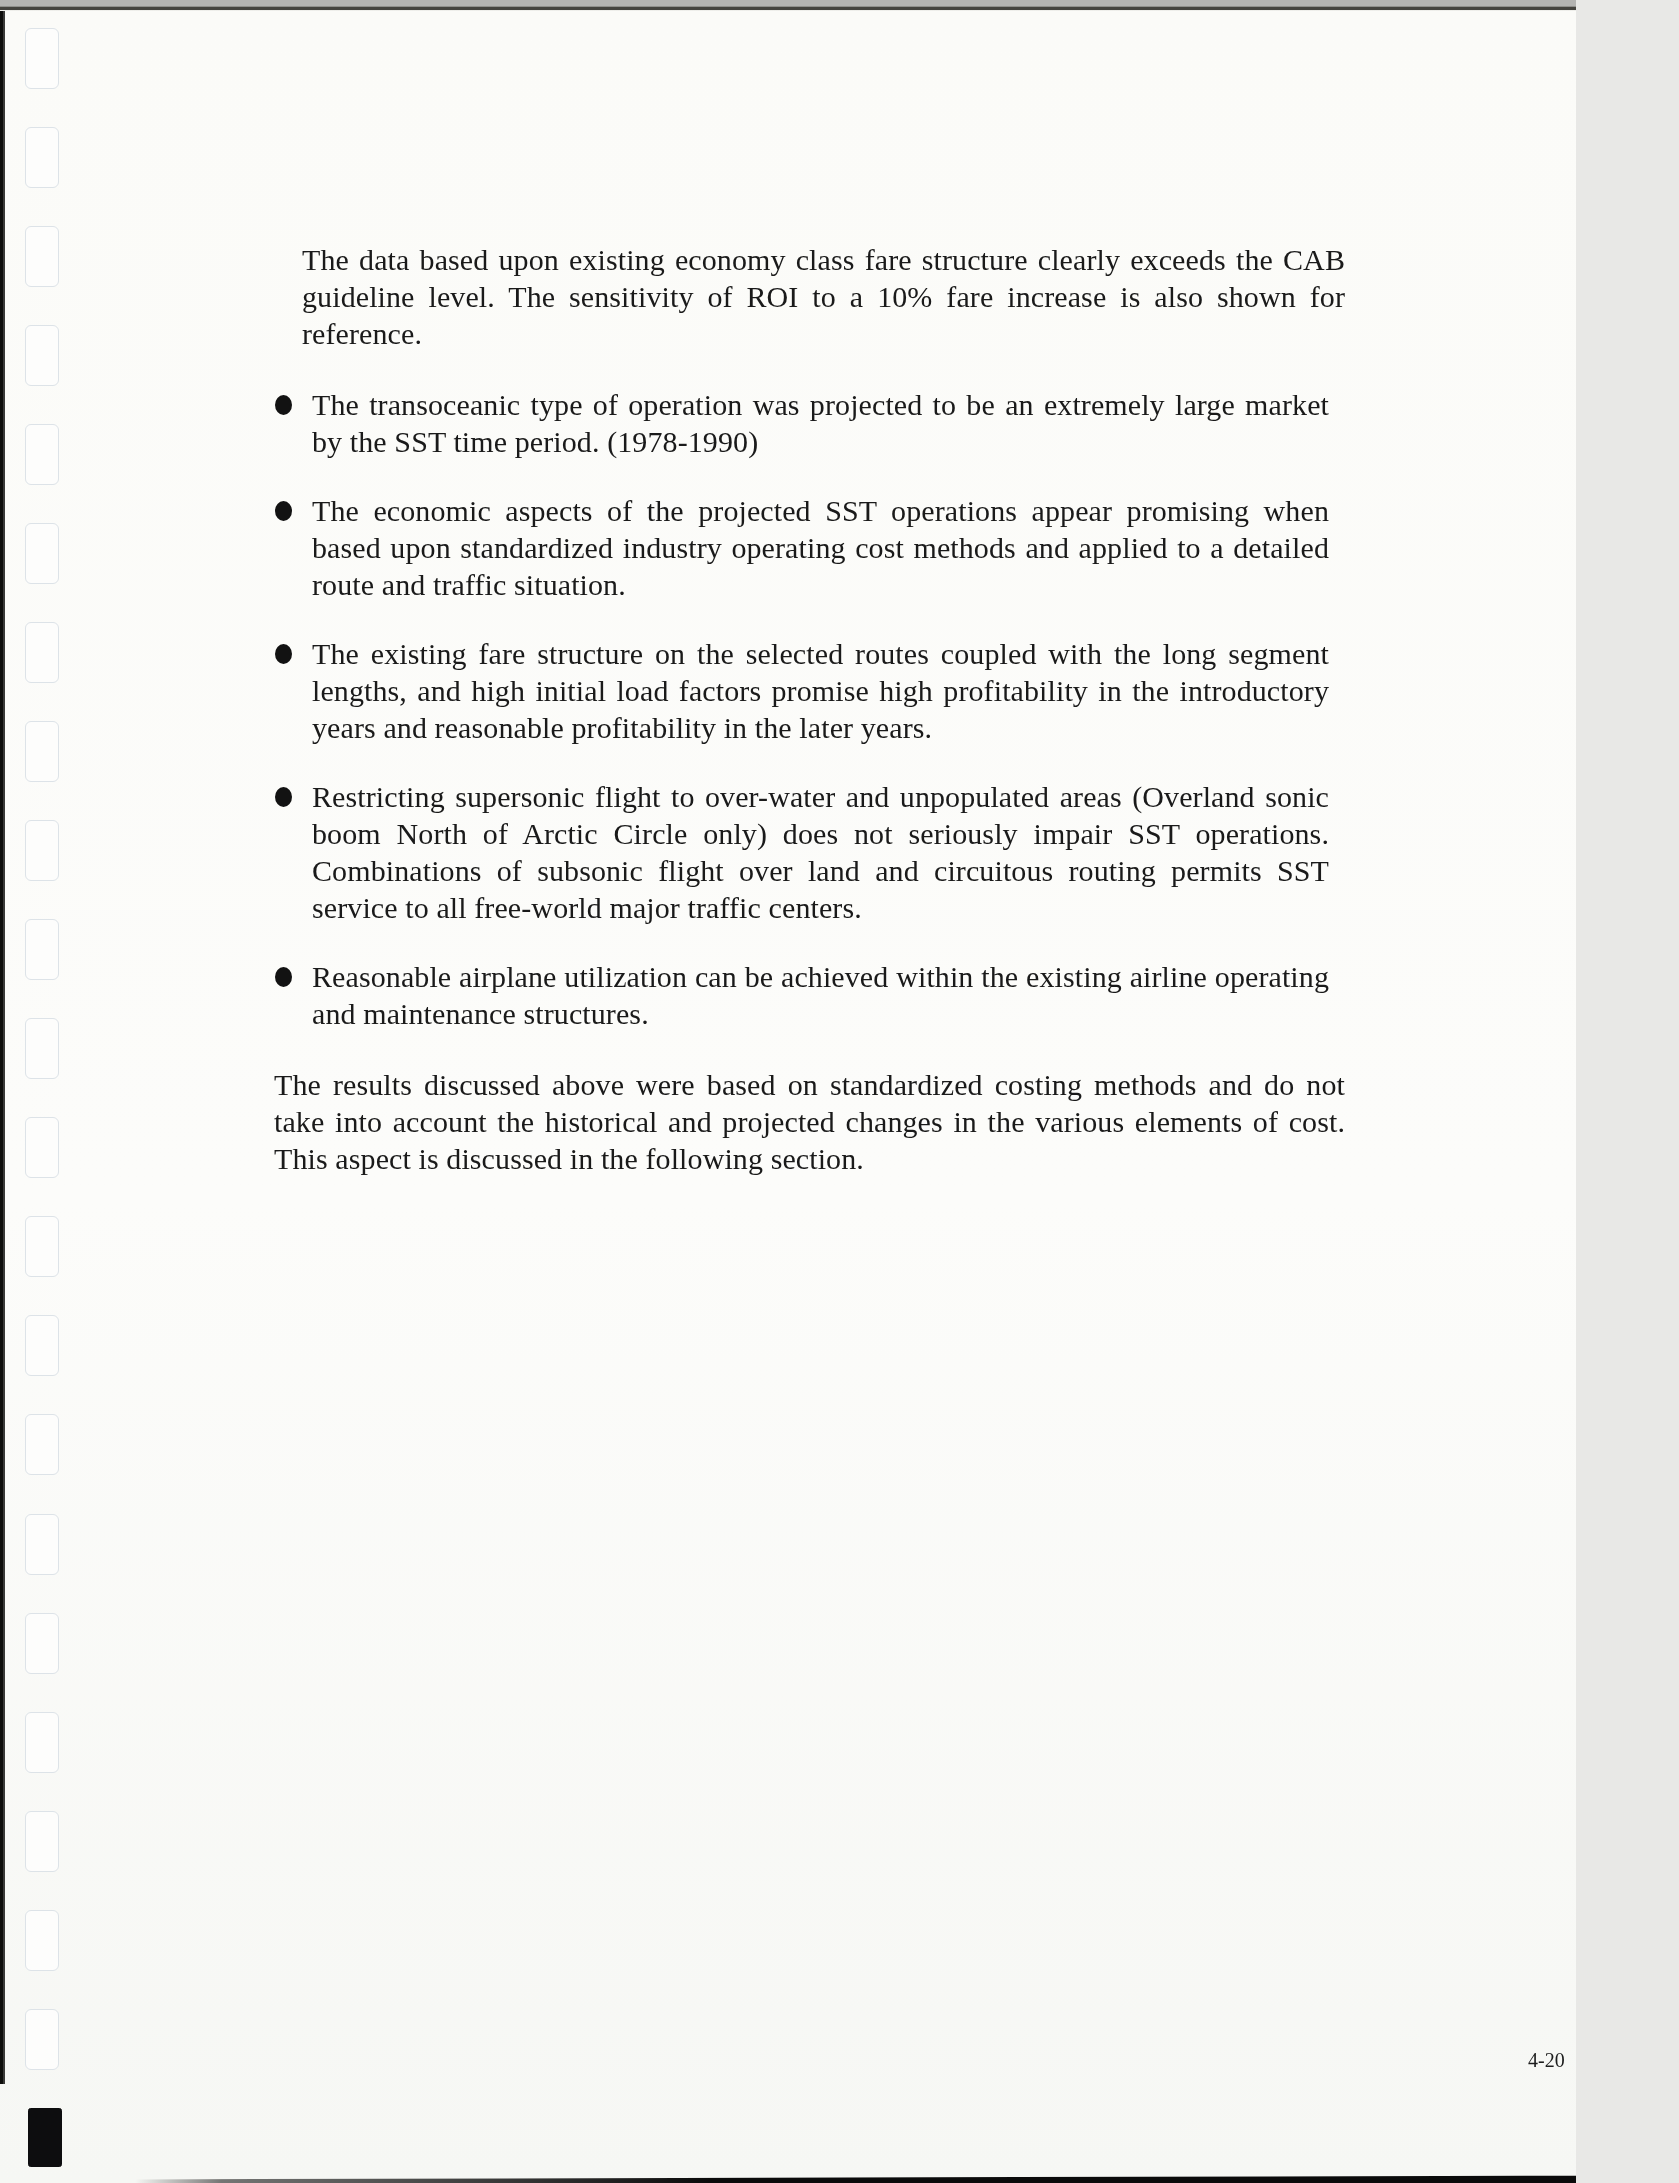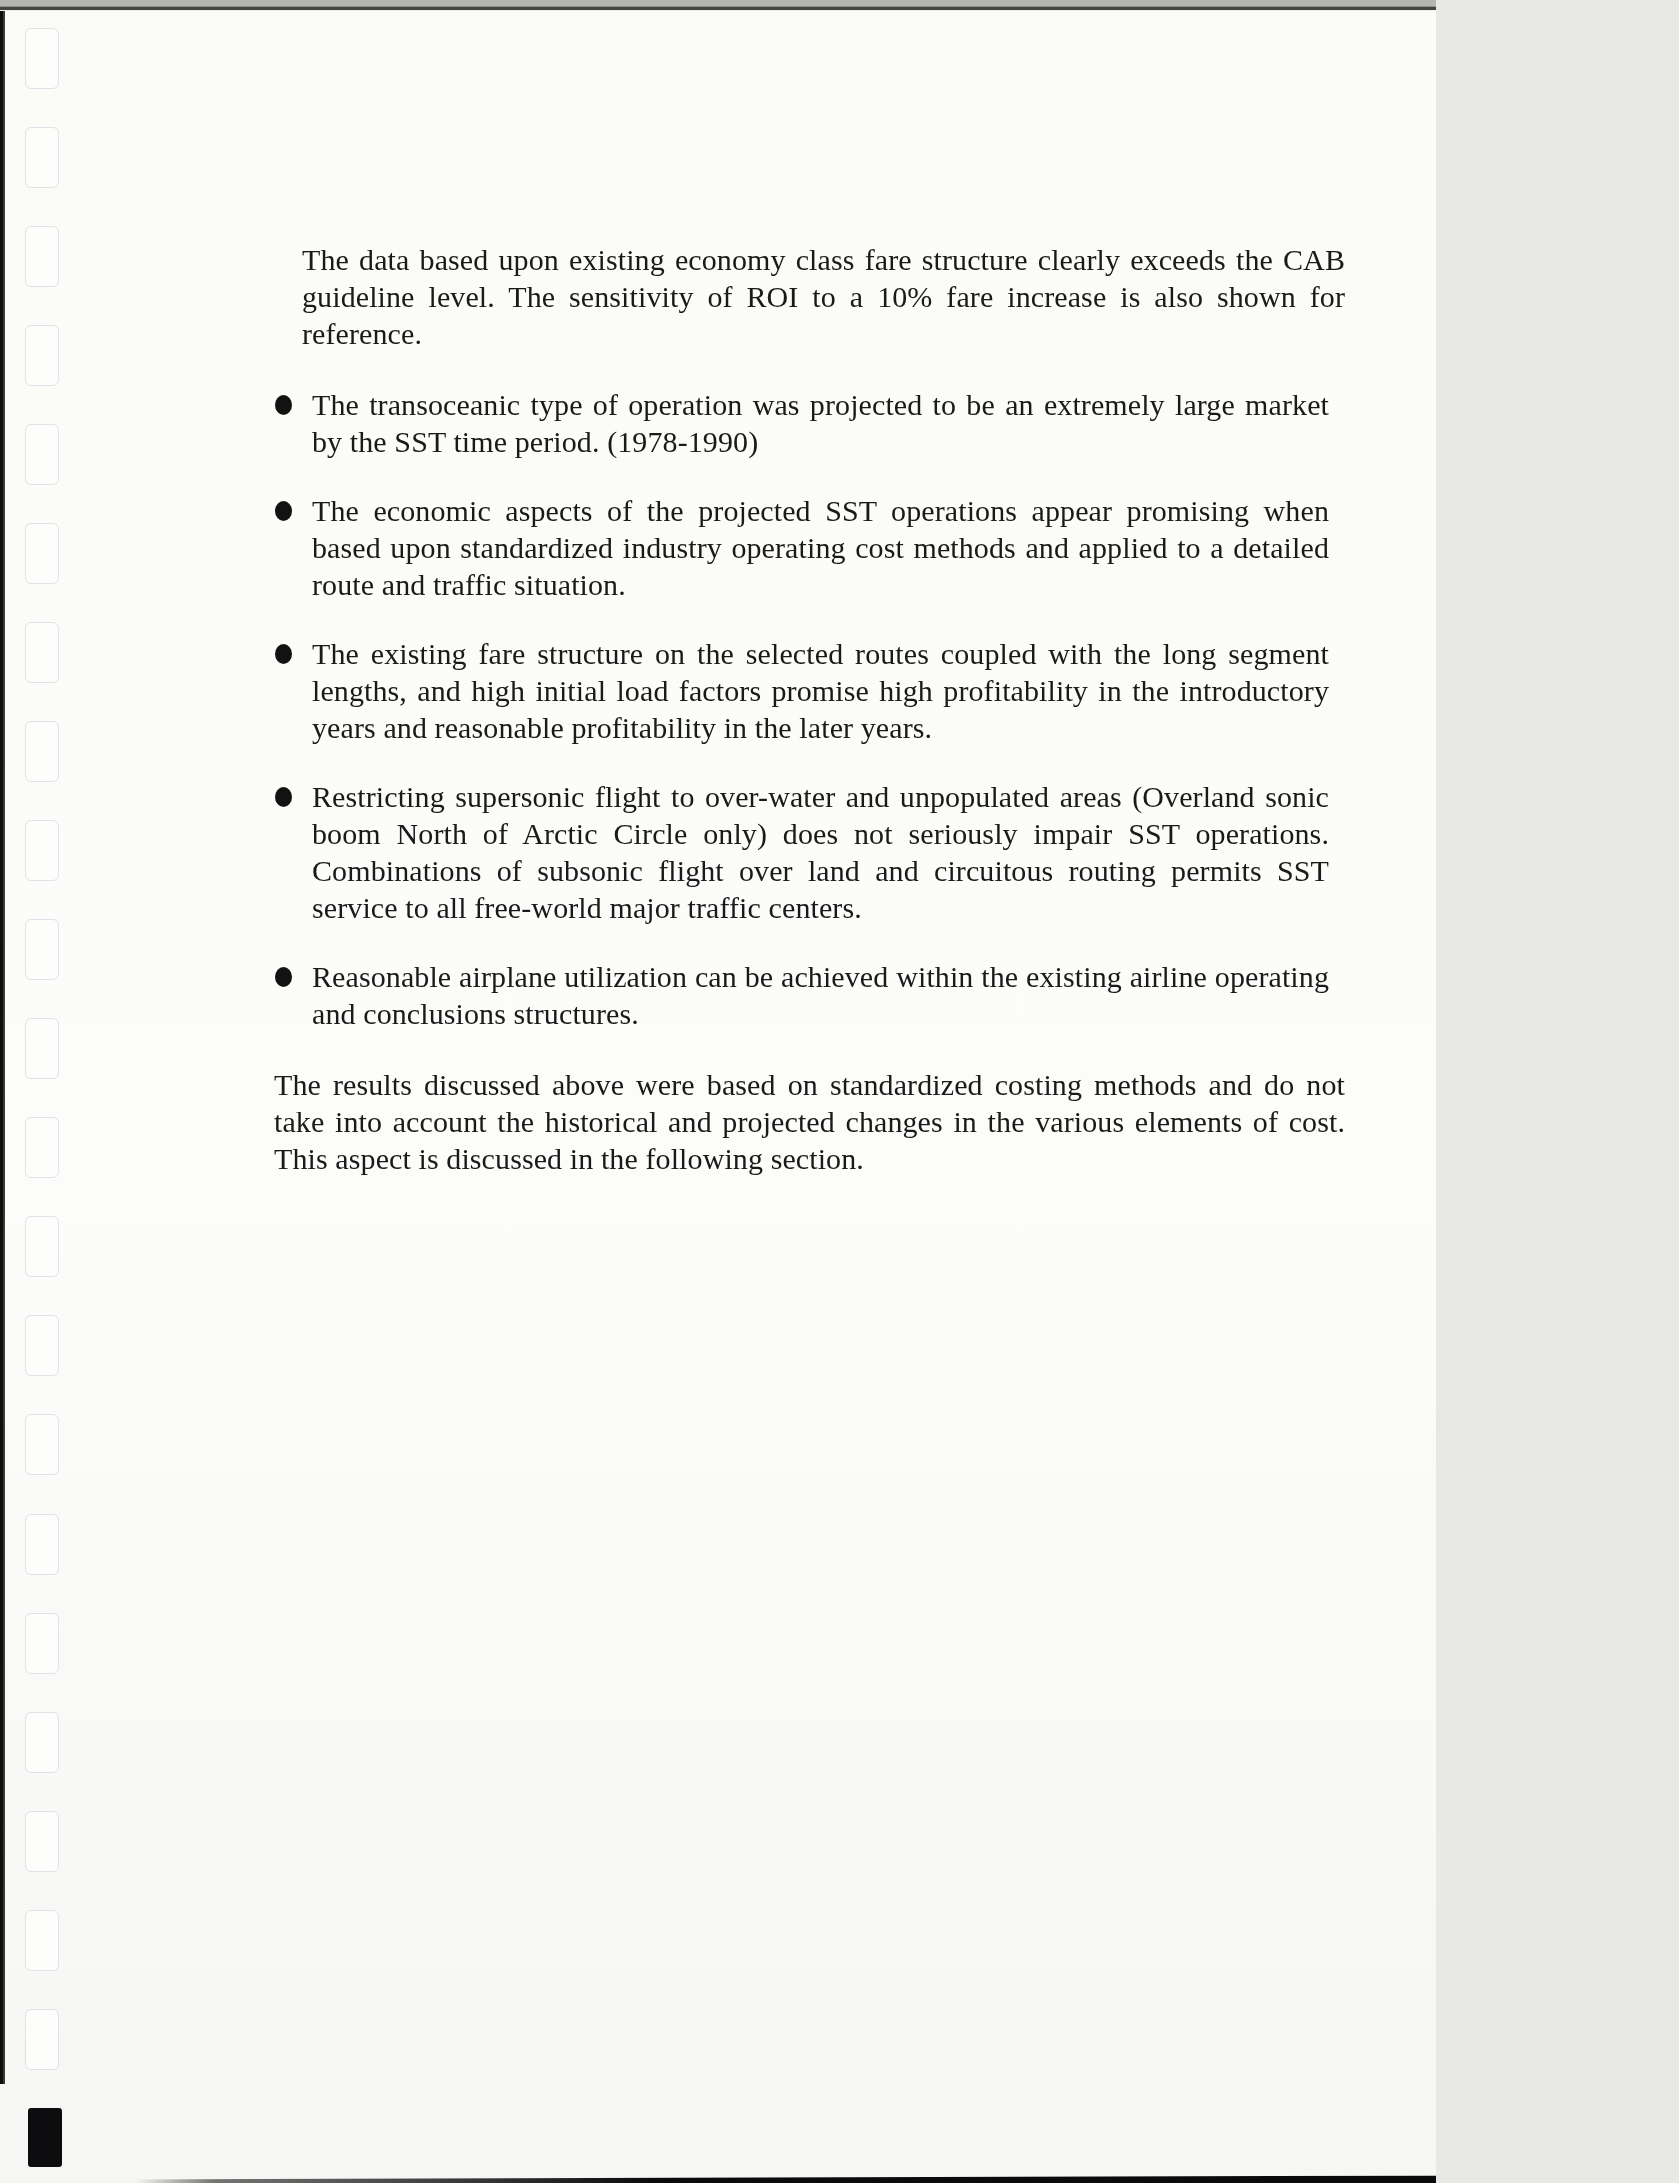--- a/index.html
+++ b/index.html
@@ -7,21 +7,21 @@
     --ink:#1a1a1a;
     --scan-edge:#0e0e0c;
     --top-strip:#b4b4b2;
     --top-line:#45443f;
     --hole-outline:#dde3e8;
     --hole-fill:#fdfdfc;
   }
   html,body{margin:0;padding:0;background:#e8e8e6;}
   .page{
     position:relative;
-    width:1436px;height:2183px;
+    width:1576px;height:2183px;
     background:linear-gradient(180deg,var(--paper) 0%,#fcfcfa 55%,#f6f7f4 100%);
     overflow:hidden;
     font-family:"Liberation Serif","DejaVu Serif",serif;
     color:var(--ink);
   }
   
   .top-edge{
     position:absolute;top:0;left:0;right:0;height:11.2px;
     background:linear-gradient(180deg,
       var(--top-strip) 0px,var(--top-strip) 6px,
@@ -107,21 +107,21 @@
 
   <div class="content">
     <p class="indent">The data based upon existing economy class fare structure clearly exceeds the CAB guideline level. The sensitivity of ROI to a 10% fare increase is also shown for reference.</p>
 
 
     <ul class="bullets" id="bullet-list">
         <li><span class="dot"></span><span>The transoceanic type of operation was projected to be an extremely large market by the SST time period. (1978-1990)</span></li>
         <li><span class="dot"></span><span>The economic aspects of the projected SST operations appear promising when based upon standardized industry operating cost methods and applied to a detailed route and traffic situation.</span></li>
         <li><span class="dot"></span><span>The existing fare structure on the selected routes coupled with the long segment lengths, and high initial load factors promise high profitability in the introductory years and reasonable profitability in the later years.</span></li>
         <li><span class="dot"></span><span>Restricting supersonic flight to over-water and unpopulated areas (Overland sonic boom North of Arctic Circle only) does not seriously impair SST operations. Combinations of subsonic flight over land and circuitous routing permits SST service to all free-world major traffic centers.</span></li>
-        <li><span class="dot"></span><span>Reasonable airplane utilization can be achieved within the existing airline operating and conclusions structures.</span></li>
+        <li><span class="dot"></span><span>Reasonable airplane utilization can be achieved within the existing airline operating and maintenance structures.</span></li>
       </ul>
 
     <p>The results discussed above were based on standardized costing methods and do not take into account the historical and projected changes in the various elements of cost.  This aspect is discussed in the following section.</p>
   </div>
 
   <div class="pagenum">4-20</div>
 
 </div>
 
 

